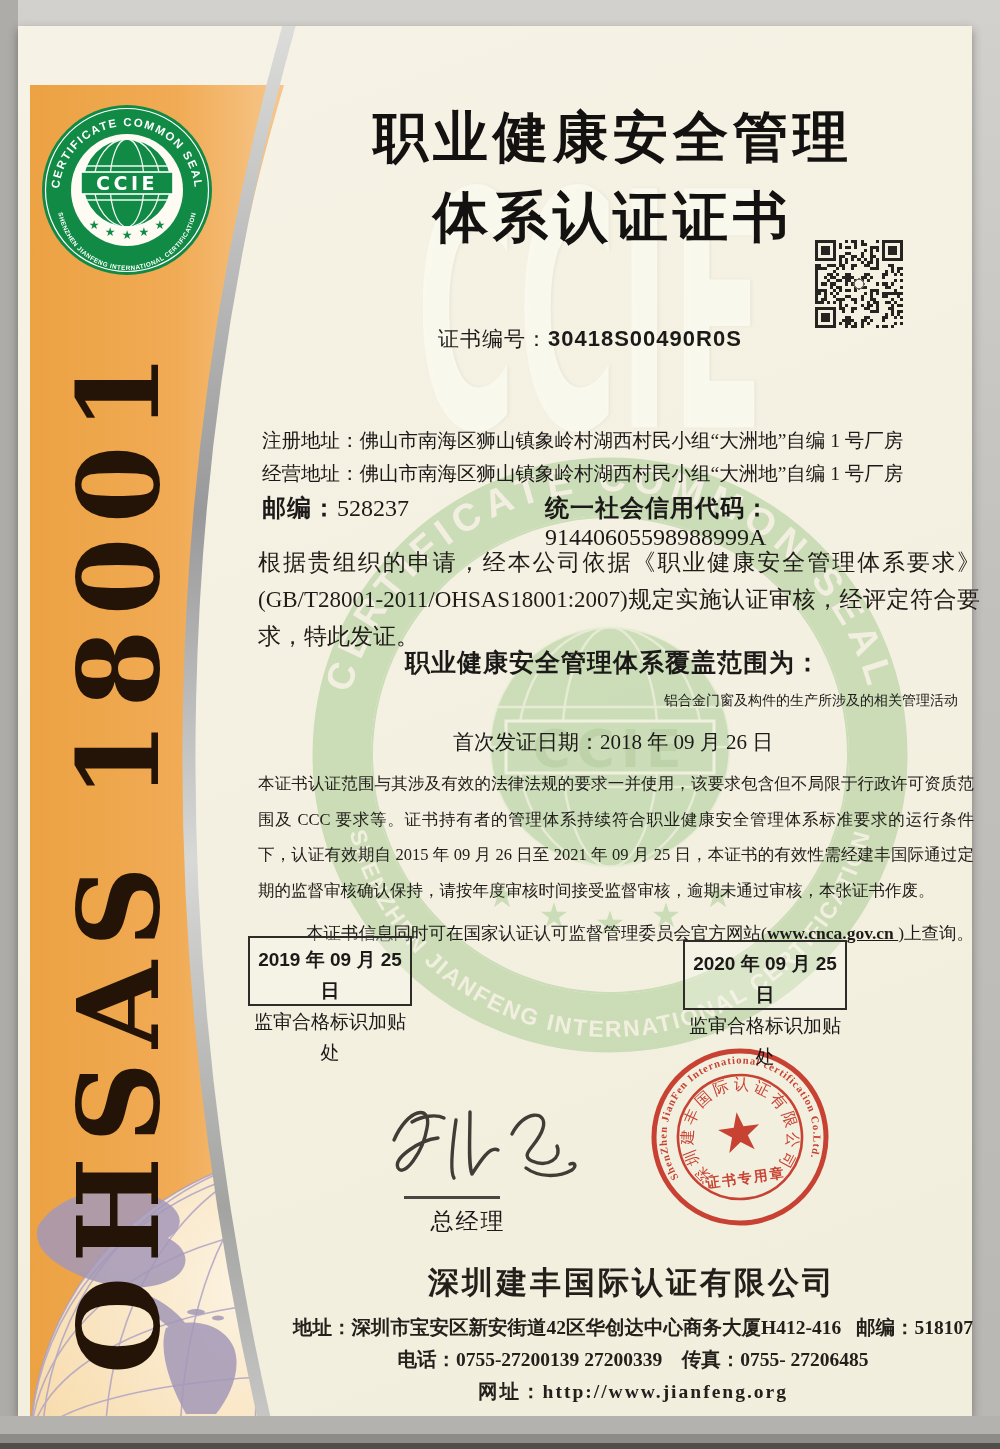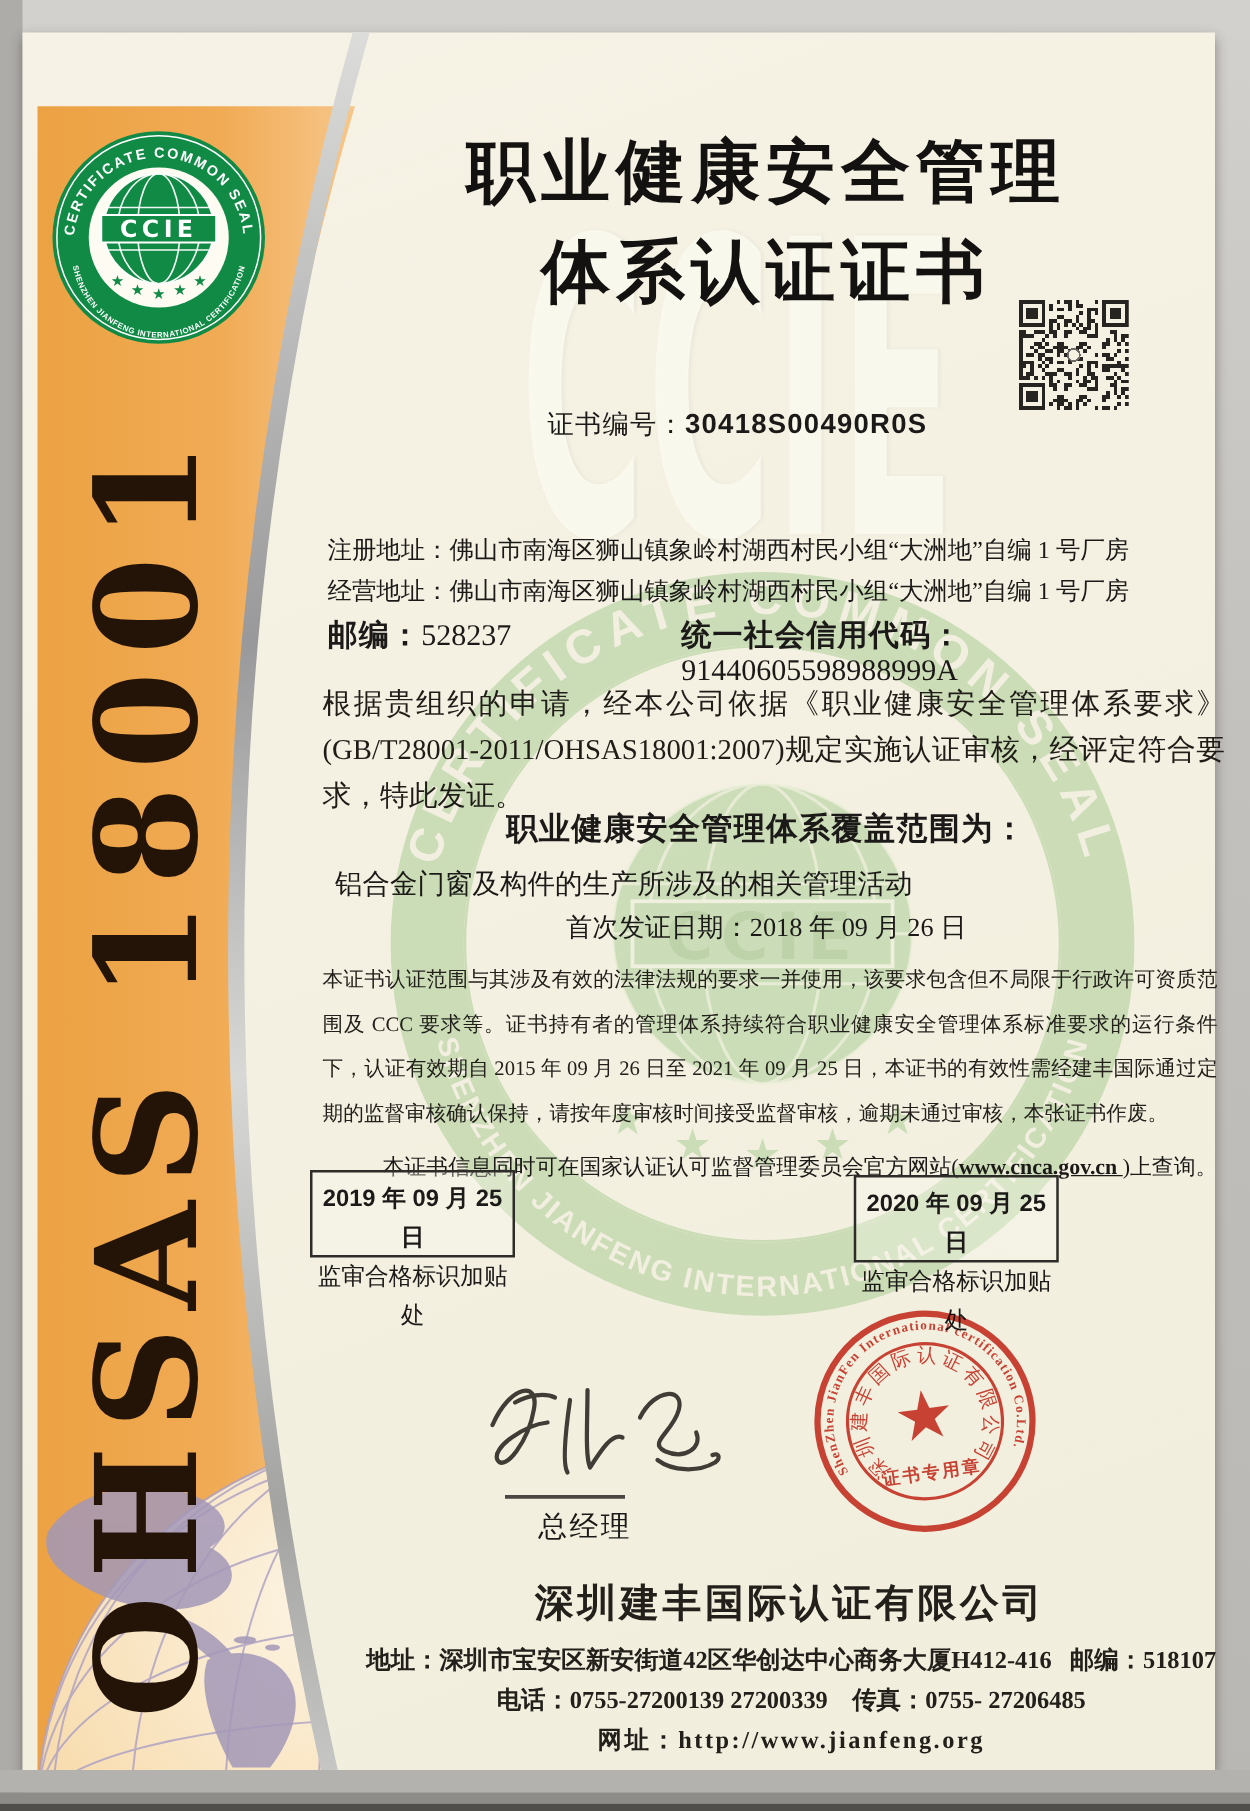--- a/index.html
+++ b/index.html
@@ -32,21 +32,21 @@
   .certno .val{font-family:"Liberation Sans","DejaVu Sans",sans-serif;font-weight:bold;font-size:22px;}
   .qr{left:797px;top:214px;width:88px;height:88px;}
   .company{left:260px;top:334px;width:680px;text-align:center;font-weight:bold;
            font-size:34px;letter-spacing:2px;color:#18140f;}
   .addr{left:244px;top:398px;width:720px;font-size:19.5px;line-height:33px;}
   .row-codes{left:244px;top:466px;width:720px;font-size:24px;}
   .row-codes b{letter-spacing:1px;}
   .credit{position:absolute;left:283px;top:0;}
   .para{left:240px;top:518px;width:722px;font-size:23px;line-height:37px;text-align:justify;color:#201c18;}
   .scope-head{left:250px;top:620px;width:690px;text-align:center;font-weight:bold;font-size:25px;letter-spacing:1px;}
-  .scope{left:250px;top:666px;width:690px;text-align:left;font-size:22px;}
+  .scope{left:250px;top:666px;width:690px;text-align:right;font-size:14px;}
   .issue-date{left:250px;top:702px;width:690px;text-align:center;font-weight:normal;font-size:21px;}
   .fine{left:240px;top:740px;width:716px;font-size:16.5px;line-height:35.5px;text-align:justify;color:#23201c;}
   .info{left:240px;top:860px;width:716px;font-size:17.5px;}
   .info2{top:895px;text-align:right;}
   .info .url{font-weight:bold;text-decoration:underline;}
   .sticker{width:164px;height:70px;border:2px solid #2e2c29;background:rgba(250,248,238,.35);
            text-align:center;font-size:19px;line-height:31px;padding-top:6px;box-sizing:border-box;}
   .sticker .d{font-family:"Liberation Sans","DejaVu Sans",sans-serif;font-weight:600;}
   .stick1{left:230px;top:910px;}
   .stick2{left:665px;top:914px;}

